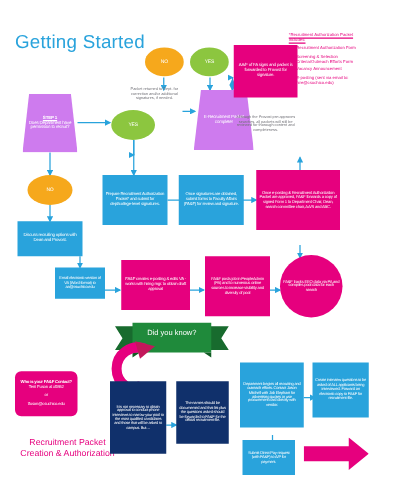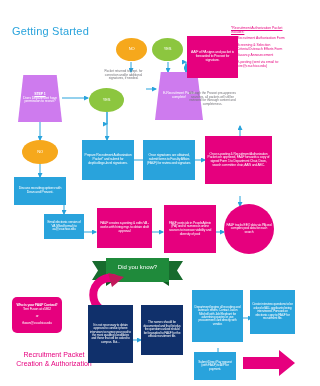--- a/index.html
+++ b/index.html
@@ -22,21 +22,21 @@
   .c-orange {background:#F6A81C;}
   .c-green  {background:#8CC63F;}
   .c-navy   {background:#10306B;}
 
   .oval{border-radius:50%;}
   .trap{clip-path:polygon(12% 0,88% 0,100% 100%,0% 100%);}
   .circ{border-radius:50%;}
 
   .note{position:absolute;color:#6f6f75;text-align:center;line-height:1.15;}
 
-  .title{position:absolute;color:#29A3DC;font-size:11px;letter-spacing:0.2px;}
+  .title{position:absolute;color:#29A3DC;font-size:15px;letter-spacing:0.2px;}
   .footer{position:absolute;color:#E6007E;text-align:center;line-height:1.3;}
 
   ul.bul{margin:0;padding:0;list-style:none;}
   ul.bul li{position:relative;padding-left:6px;margin-bottom:2.5px;color:#E6007E;}
   ul.bul li:before{content:"";position:absolute;left:0;top:2.4px;width:2px;height:2px;
                    background:#E6007E;}
   .hdr{color:#E6007E;text-decoration:underline;display:block;margin-bottom:2px;}
 
   .uline{text-decoration:underline;}
   svg.lines{position:absolute;left:0;top:0;pointer-events:none;}

